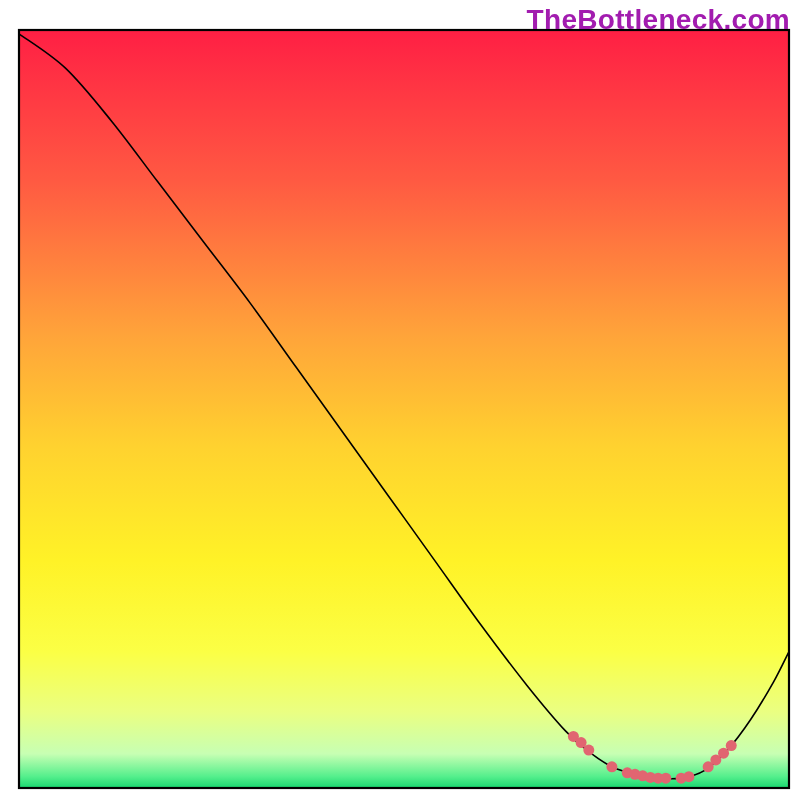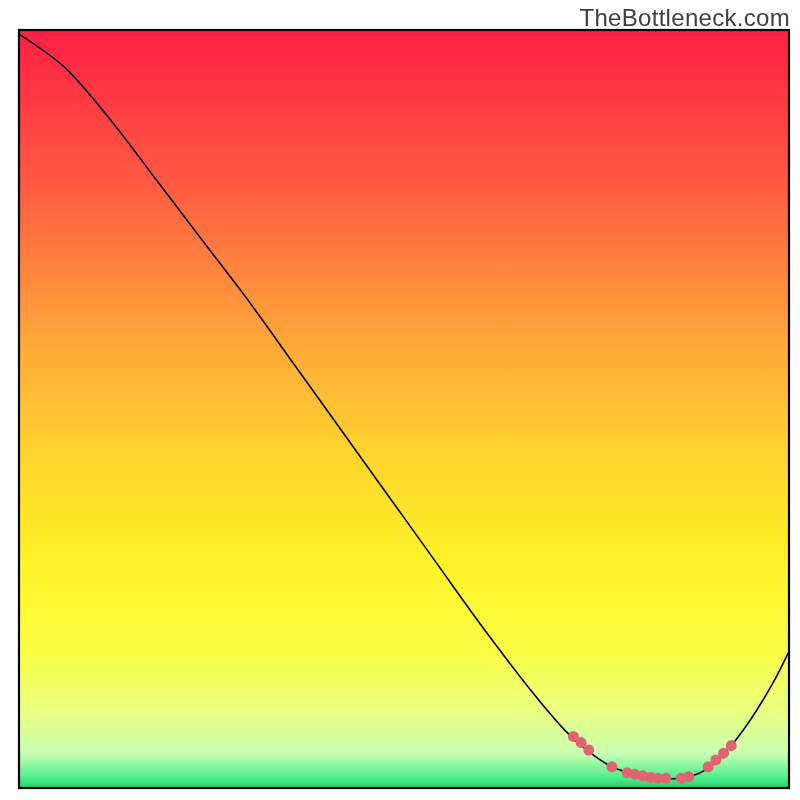--- a/index.html
+++ b/index.html
@@ -13,23 +13,23 @@
   }
   .stage {
     position: relative;
     width: 800px;
     height: 800px;
   }
   .watermark {
     position: absolute;
     top: 4px;
     right: 10px;
-    color: #404040;
-    font-size: 24px;
-    font-weight: 400;
+    color: #a21caf;
+    font-size: 28px;
+    font-weight: 700;
     letter-spacing: 0.3px;
     z-index: 10;
   }
   svg.plot {
     position: absolute;
     left: 0;
     top: 0;
     width: 800px;
     height: 800px;
   }

